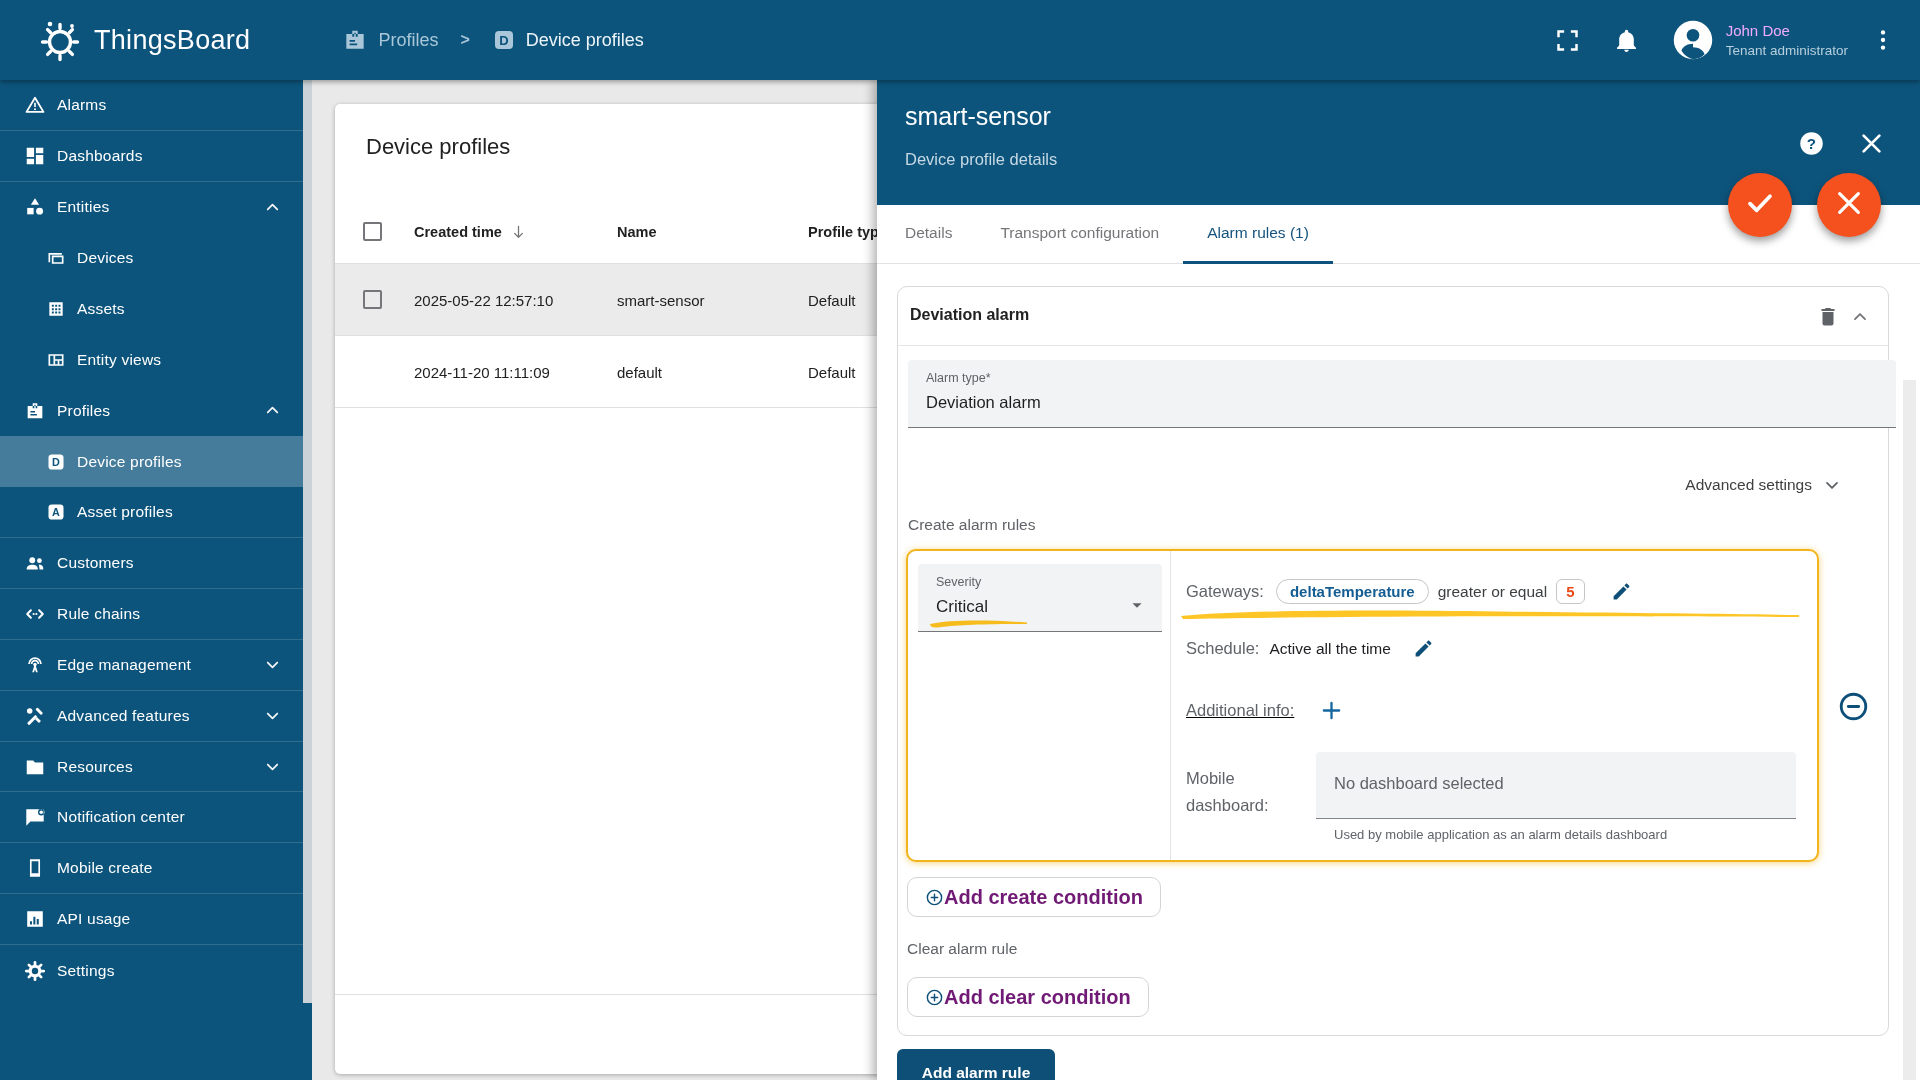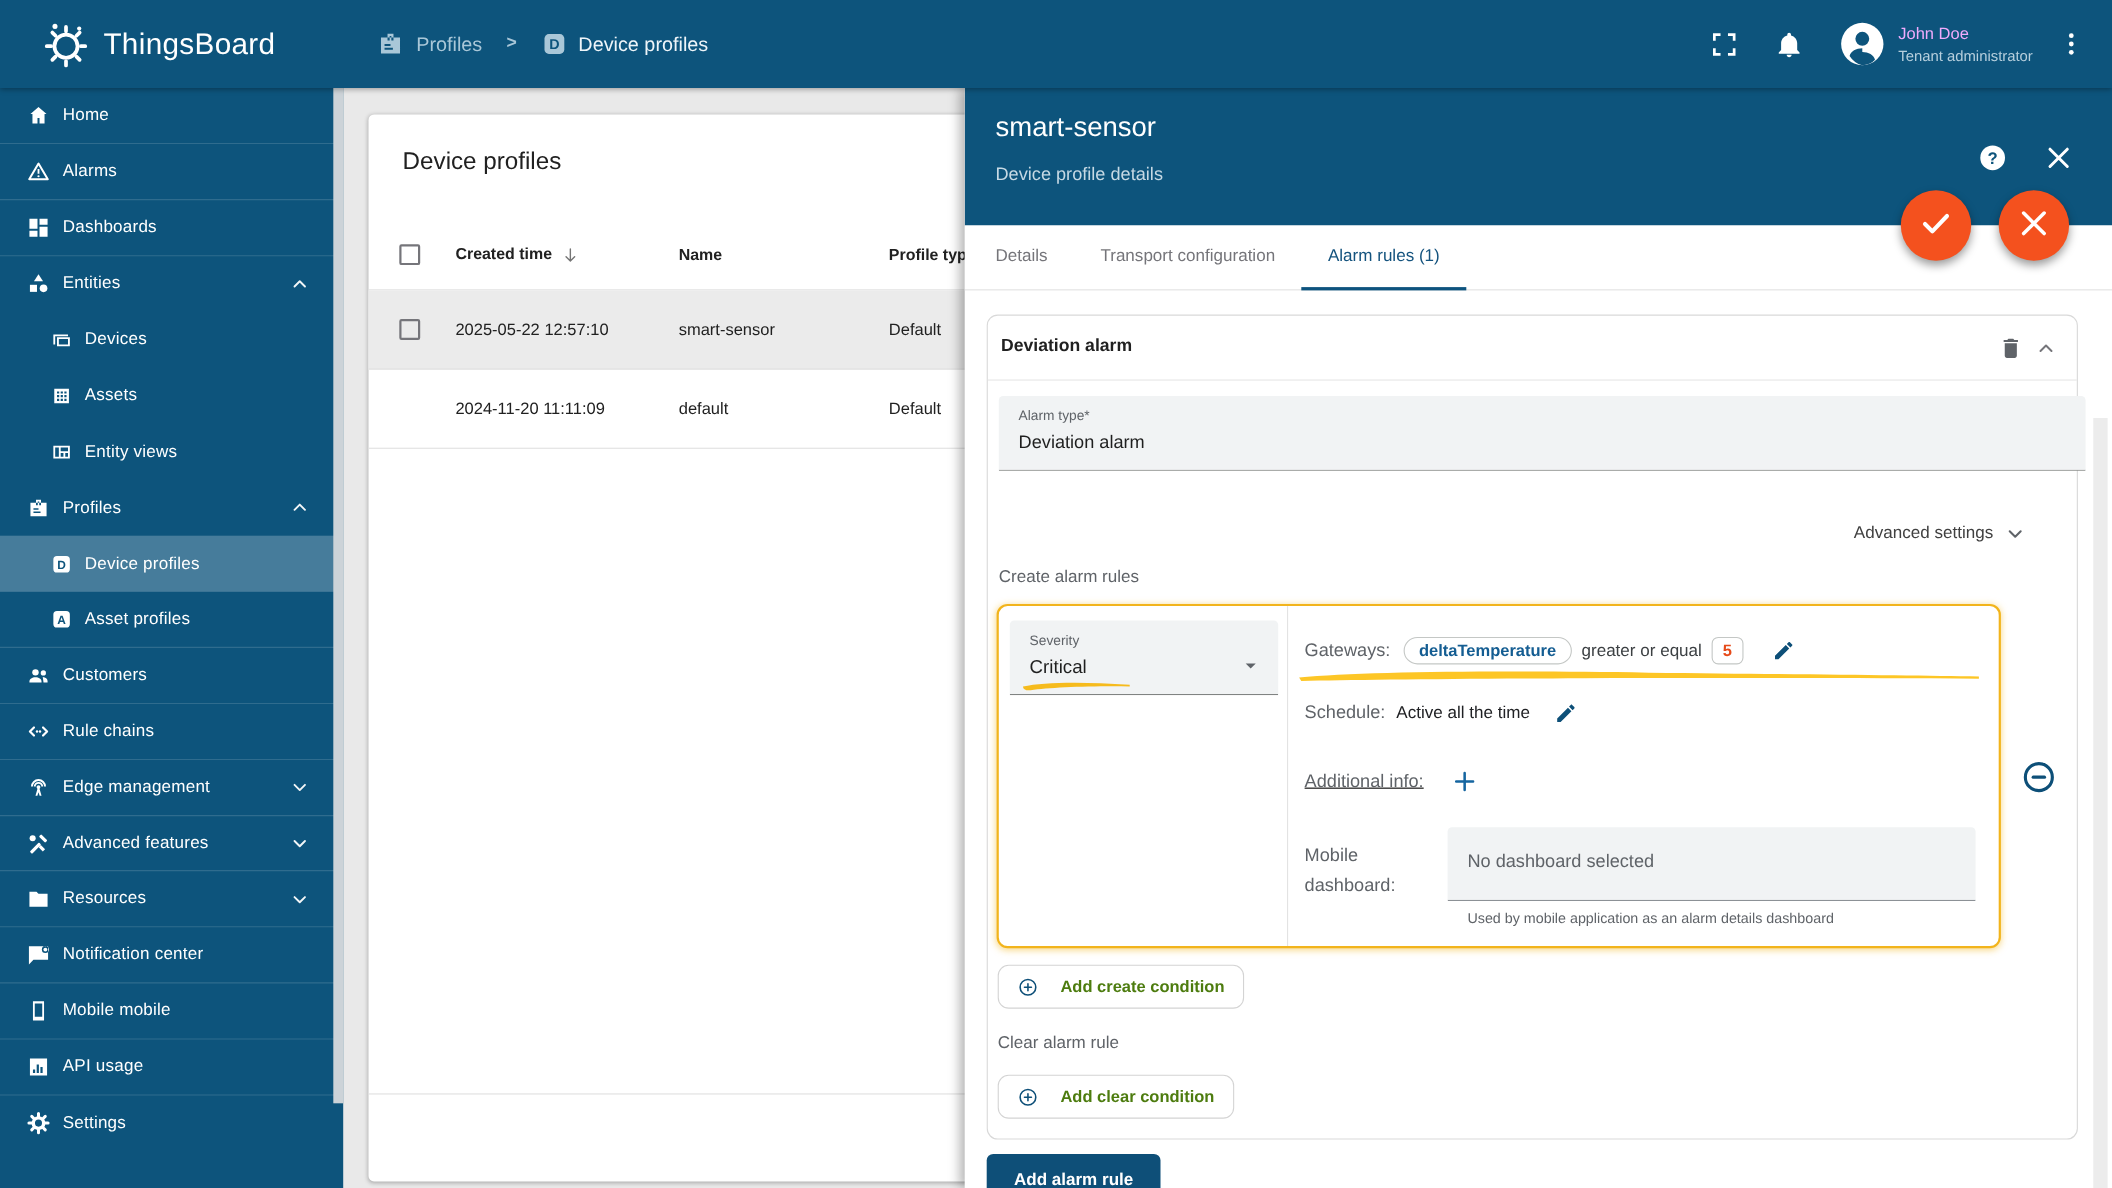--- a/index.html
+++ b/index.html
@@ -120,21 +120,21 @@
   .plusbtn { width:23px; height:23px; color:#1565a0; margin-left:26px; cursor:pointer; }
   #mobile-label { position:absolute; left:278px; top:214px; font-size:16.5px; color:#5f6368; line-height:27px; }
   #mobile-input { left:408px; top:201px; width:480px; height:67px; border-bottom-color:#80868b; cursor:pointer; }
   #mobile-input .ph { position:absolute; left:18px; top:22px; font-size:16.5px; color:#5f6368; }
   #mobile-hint { position:absolute; left:426px; top:276px; font-size:13px; color:#5f6368; }
   #remove-rule-btn { position:absolute; left:940px; top:404px; width:31px; height:31px; color:#0d4f78; cursor:pointer; }
 
   .outline-btn { position:absolute; left:9px; height:40px; border:1px solid #d4d4d4; border-radius:10px;
     background:#fff; display:flex; align-items:center; padding:0 17px; cursor:pointer; }
   .outline-btn .oicon { width:19px; height:19px; color:#0d4f78; }
-  .outline-btn .olabel { margin-left:20px; font-size:15px; font-weight:700; color:#4d7c0f; }
+  .outline-btn .olabel { margin-left:0; font-size:20px; font-weight:700; color:#701a75; }
   #add-create-btn { top:590px; }
   #clear-rule-label { position:absolute; left:9px; top:653px; font-size:15.5px; color:#5f6368; }
   #add-clear-btn { top:690px; }
 
   #add-alarm-btn { position:absolute; left:20px; top:969px; width:158px; height:48px;
     background:var(--primary-dark); border:none; border-radius:6px; color:#fff;
     font-size:15.5px; font-weight:600; font-family:"Liberation Sans",sans-serif; cursor:pointer; }
 </style>
 </head>
 <body>
@@ -190,26 +190,20 @@
           <circle cx="12" cy="5" r="2"></circle>
           <circle cx="12" cy="12" r="2"></circle>
           <circle cx="12" cy="19" r="2"></circle>
         </g>
       </svg></span>
 </div>
 
 <nav id="sidebar">
     <div class="srow divider">
       <span class="sicon"><svg viewBox="0 0 24 24" width="100%" height="100%">
-          <path fill="currentColor" d="M12 3.5 4 10.5h2V20h5v-5.5h2V20h5v-9.5h2z"></path>
-        </svg></span>
-      <span class="slabel">Home</span>
-    </div>
-    <div class="srow divider">
-      <span class="sicon"><svg viewBox="0 0 24 24" width="100%" height="100%">
           <path fill="none" stroke="currentColor" stroke-width="2" stroke-linejoin="round" d="M12 4 2.8 19.5h18.4z"></path>
           <path fill="currentColor" d="M11.1 9.5h1.8v4.6h-1.8z"></path>
           <circle cx="12" cy="16.6" r="1.1" fill="currentColor"></circle>
         </svg></span>
       <span class="slabel">Alarms</span>
     </div>
     <div class="srow divider">
       <span class="sicon"><svg viewBox="0 0 24 24" width="100%" height="100%">
           <path fill="currentColor" d="M3 13h8V3H3zm10 8h8V11h-8zM3 21h8v-6H3zm10-18v6h8V3z"></path>
         </svg></span>
@@ -322,21 +316,21 @@
       <span class="sicon"><svg viewBox="0 0 24 24" width="100%" height="100%">
           <path fill="currentColor" fill-rule="evenodd" d="M2.5 3.5h19V17H7l-4.5 4.5zM15.3 6.8a3.5 3.5 0 1 0 7 0 3.5 3.5 0 0 0-7 0z"></path>
           <circle cx="18.8" cy="6.8" r="1.9" fill="currentColor"></circle>
         </svg></span>
       <span class="slabel">Notification center</span>
     </div>
     <div class="srow divider">
       <span class="sicon"><svg viewBox="0 0 24 24" width="100%" height="100%">
           <path fill="currentColor" fill-rule="evenodd" d="M6.5 2.5h11v19h-11zm1.8 2.2v13h7.4v-13z"></path>
         </svg></span>
-      <span class="slabel">Mobile mobile</span>
+      <span class="slabel">Mobile create</span>
     </div>
     <div class="srow divider">
       <span class="sicon"><svg viewBox="0 0 24 24" width="100%" height="100%">
           <path fill="currentColor" fill-rule="evenodd" d="M3.5 3.5h17v17h-17zm3 11h2.2v3.4H6.5zm3.7-5h2.2v8.4h-2.2zm3.7 2.6h2.2v5.8h-2.2z"></path>
         </svg></span>
       <span class="slabel">API usage</span>
     </div>
     <div class="srow">
       <span class="sicon"><svg viewBox="0 0 24 24" width="100%" height="100%">
           <g stroke="currentColor" stroke-width="3" stroke-linecap="round">

